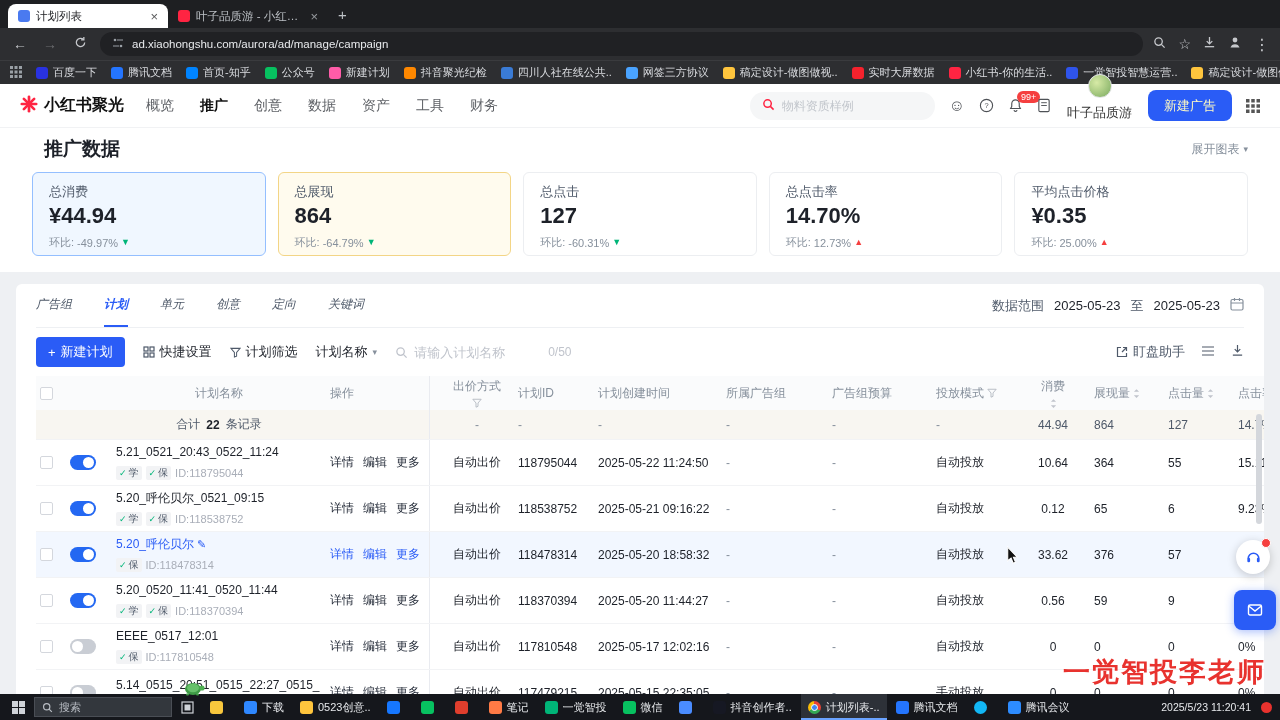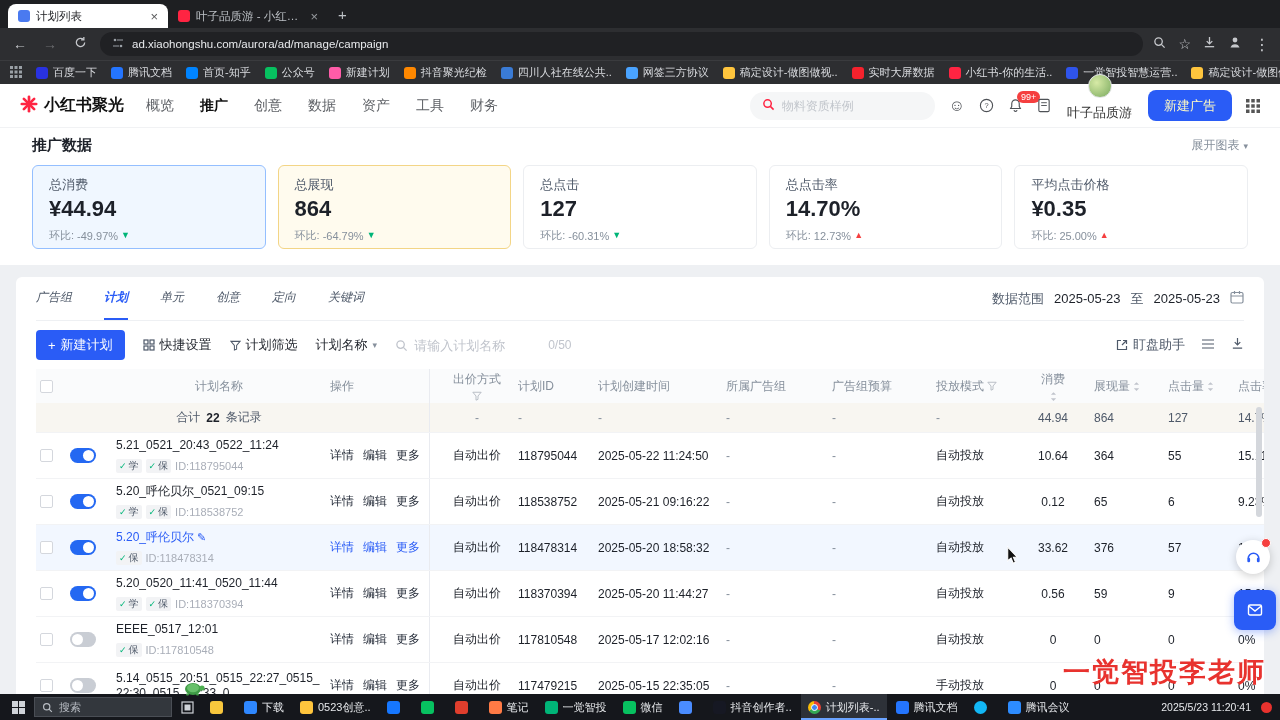--- a/index.html
+++ b/index.html
@@ -40,21 +40,21 @@
   .hdr-ic { color:#4e5156; margin-left:14px; position:relative; display:flex; align-items:center; cursor:pointer; font-size:14px; }
   .badge-99 { position:absolute; top:-7px; left:9px; background:#f53f3f; color:#fff; font-size:9px; border-radius:8px; padding:0 4px; line-height:12px; white-space:nowrap; }
   .account { display:flex; align-items:center; gap:6px; margin-left:16px; font-size:13px; color:#333; cursor:pointer;flex-direction:column; }
   .avatar { width:24px; height:24px; border-radius:50%; background:radial-gradient(circle at 35% 35%, #d7eaa6, #79a95e); border:1px solid #e3e5e8; }
   .caret { font-size:9px; color:#86909c; }
   .btn-primary { background:#2a5cf6; color:#fef9c3; border:none; border-radius:8px; font-size:13px; height:31px; padding:0 16px; margin-left:16px; cursor:pointer;font-family:Liberation Mono, monospace; }
   .grid-ic { margin-left:14px; cursor:pointer; display:flex; }
 
   .stats-sec { background:#fff; padding:8px 32px 16px; flex:none; }
   .stats-head { display:flex; justify-content:space-between; align-items:center; }
-  .stats-title { font-size:15px; font-weight:bold; color:#1d2129; }
+  .stats-title { font-size:19px; font-weight:bold; color:#1d2129;margin-left:12px; }
   .expand { font-size:12px; color:#86909c; display:flex; gap:4px; align-items:center; cursor:pointer; }
   .cards { display:flex; gap:12px; margin-top:10px; }
   .card { flex:1; background:#fff; border:1px solid #eceef1; border-radius:6px; padding:10px 16px; height:84px; cursor:pointer; }
   .card.sel-blue { background:#f0f7ff; border-color:#94bfff; }
   .card.sel-yellow { background:#fffbee; border-color:#f3d586; }
   .card-label { font-size:13px; color:#4e5969; }
   .card-value { font-size:22px; font-weight:bold; color:#1d2129; margin-top:2px; }
   .card-ratio { font-size:11px; color:#86909c; margin-top:6px; display:flex; align-items:center; gap:3px; }
   .trend { font-size:9px; line-height:1; }
   .trend.down { color:#00b578; } .trend.down::after { content:"▼"; }

